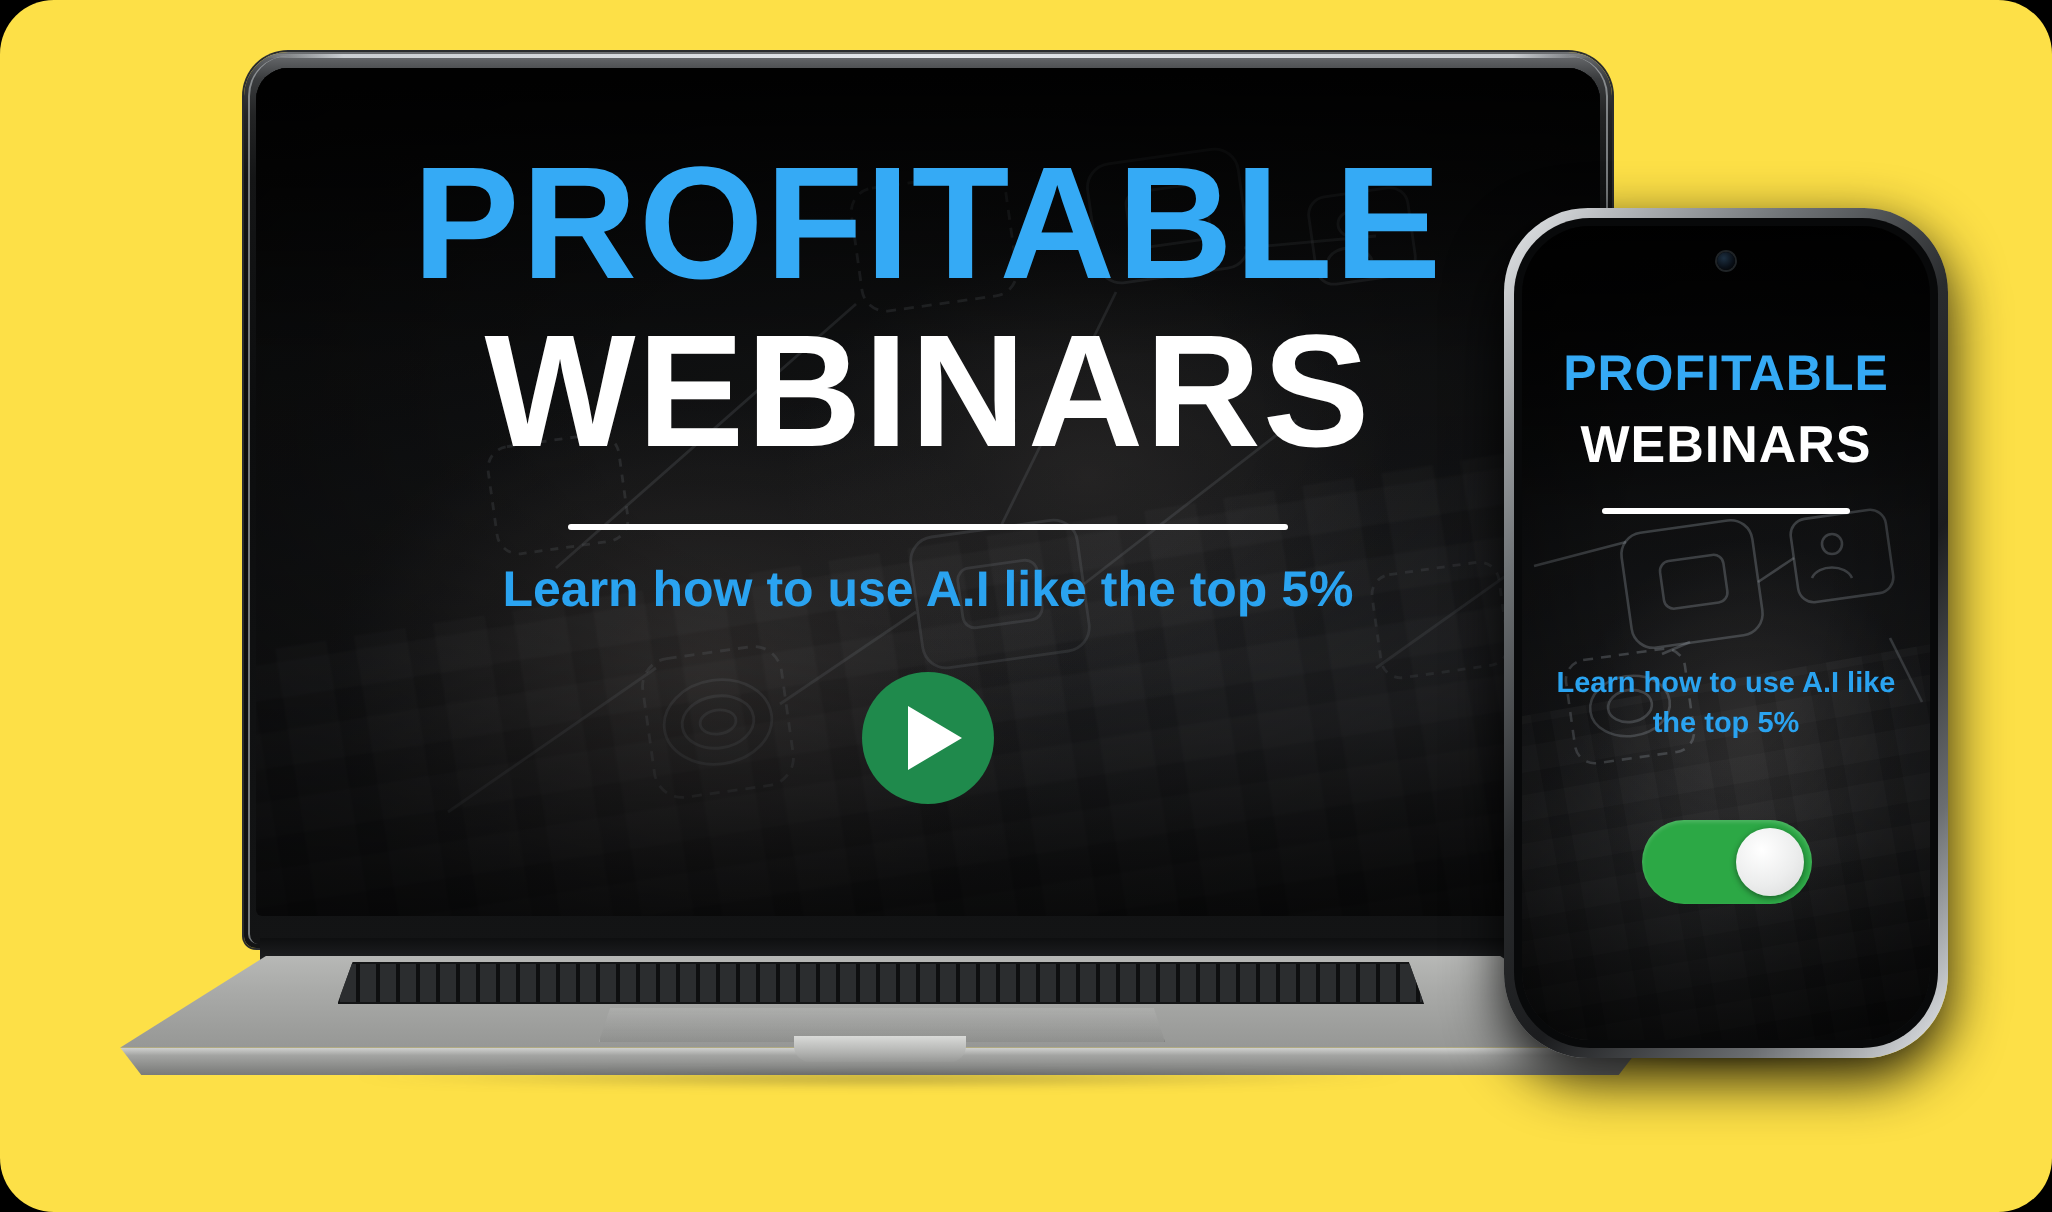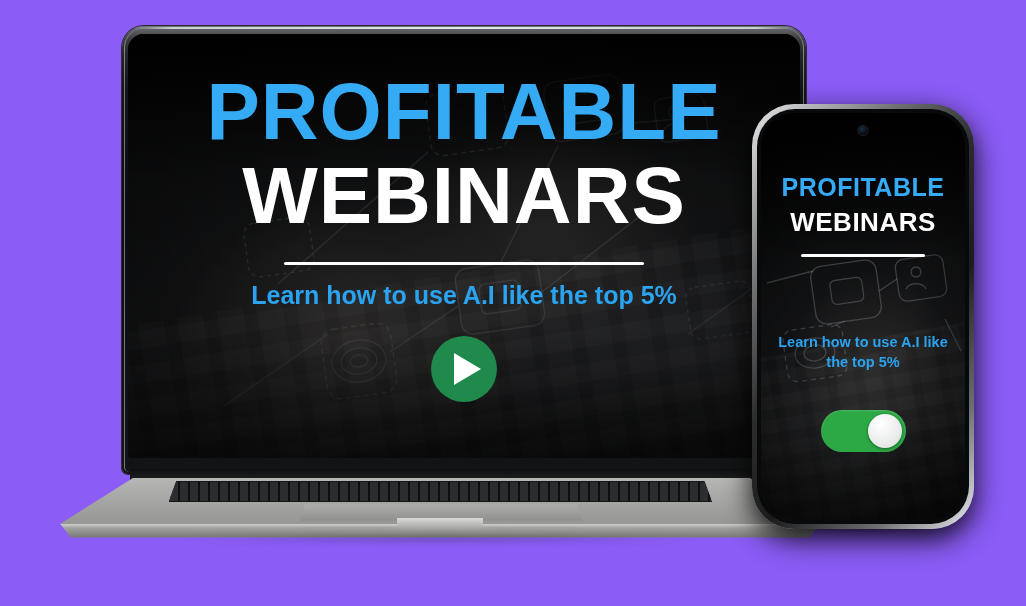--- a/index.html
+++ b/index.html
@@ -12,21 +12,22 @@
     width: 1026px;
     height: 606px;
     overflow: hidden;
     font-family: "Liberation Sans", sans-serif;
     position: relative;
   }
 
   #stage {
     position: absolute;
     inset: 0;
-    background: #8b5cf6;
+    background: #fde047;
+    border-radius: 27px;
   }
 
   
   .laptop {
     position: absolute;
     left: 60px;
     top: 22px;
     width: 760px;
     height: 520px;
   }

